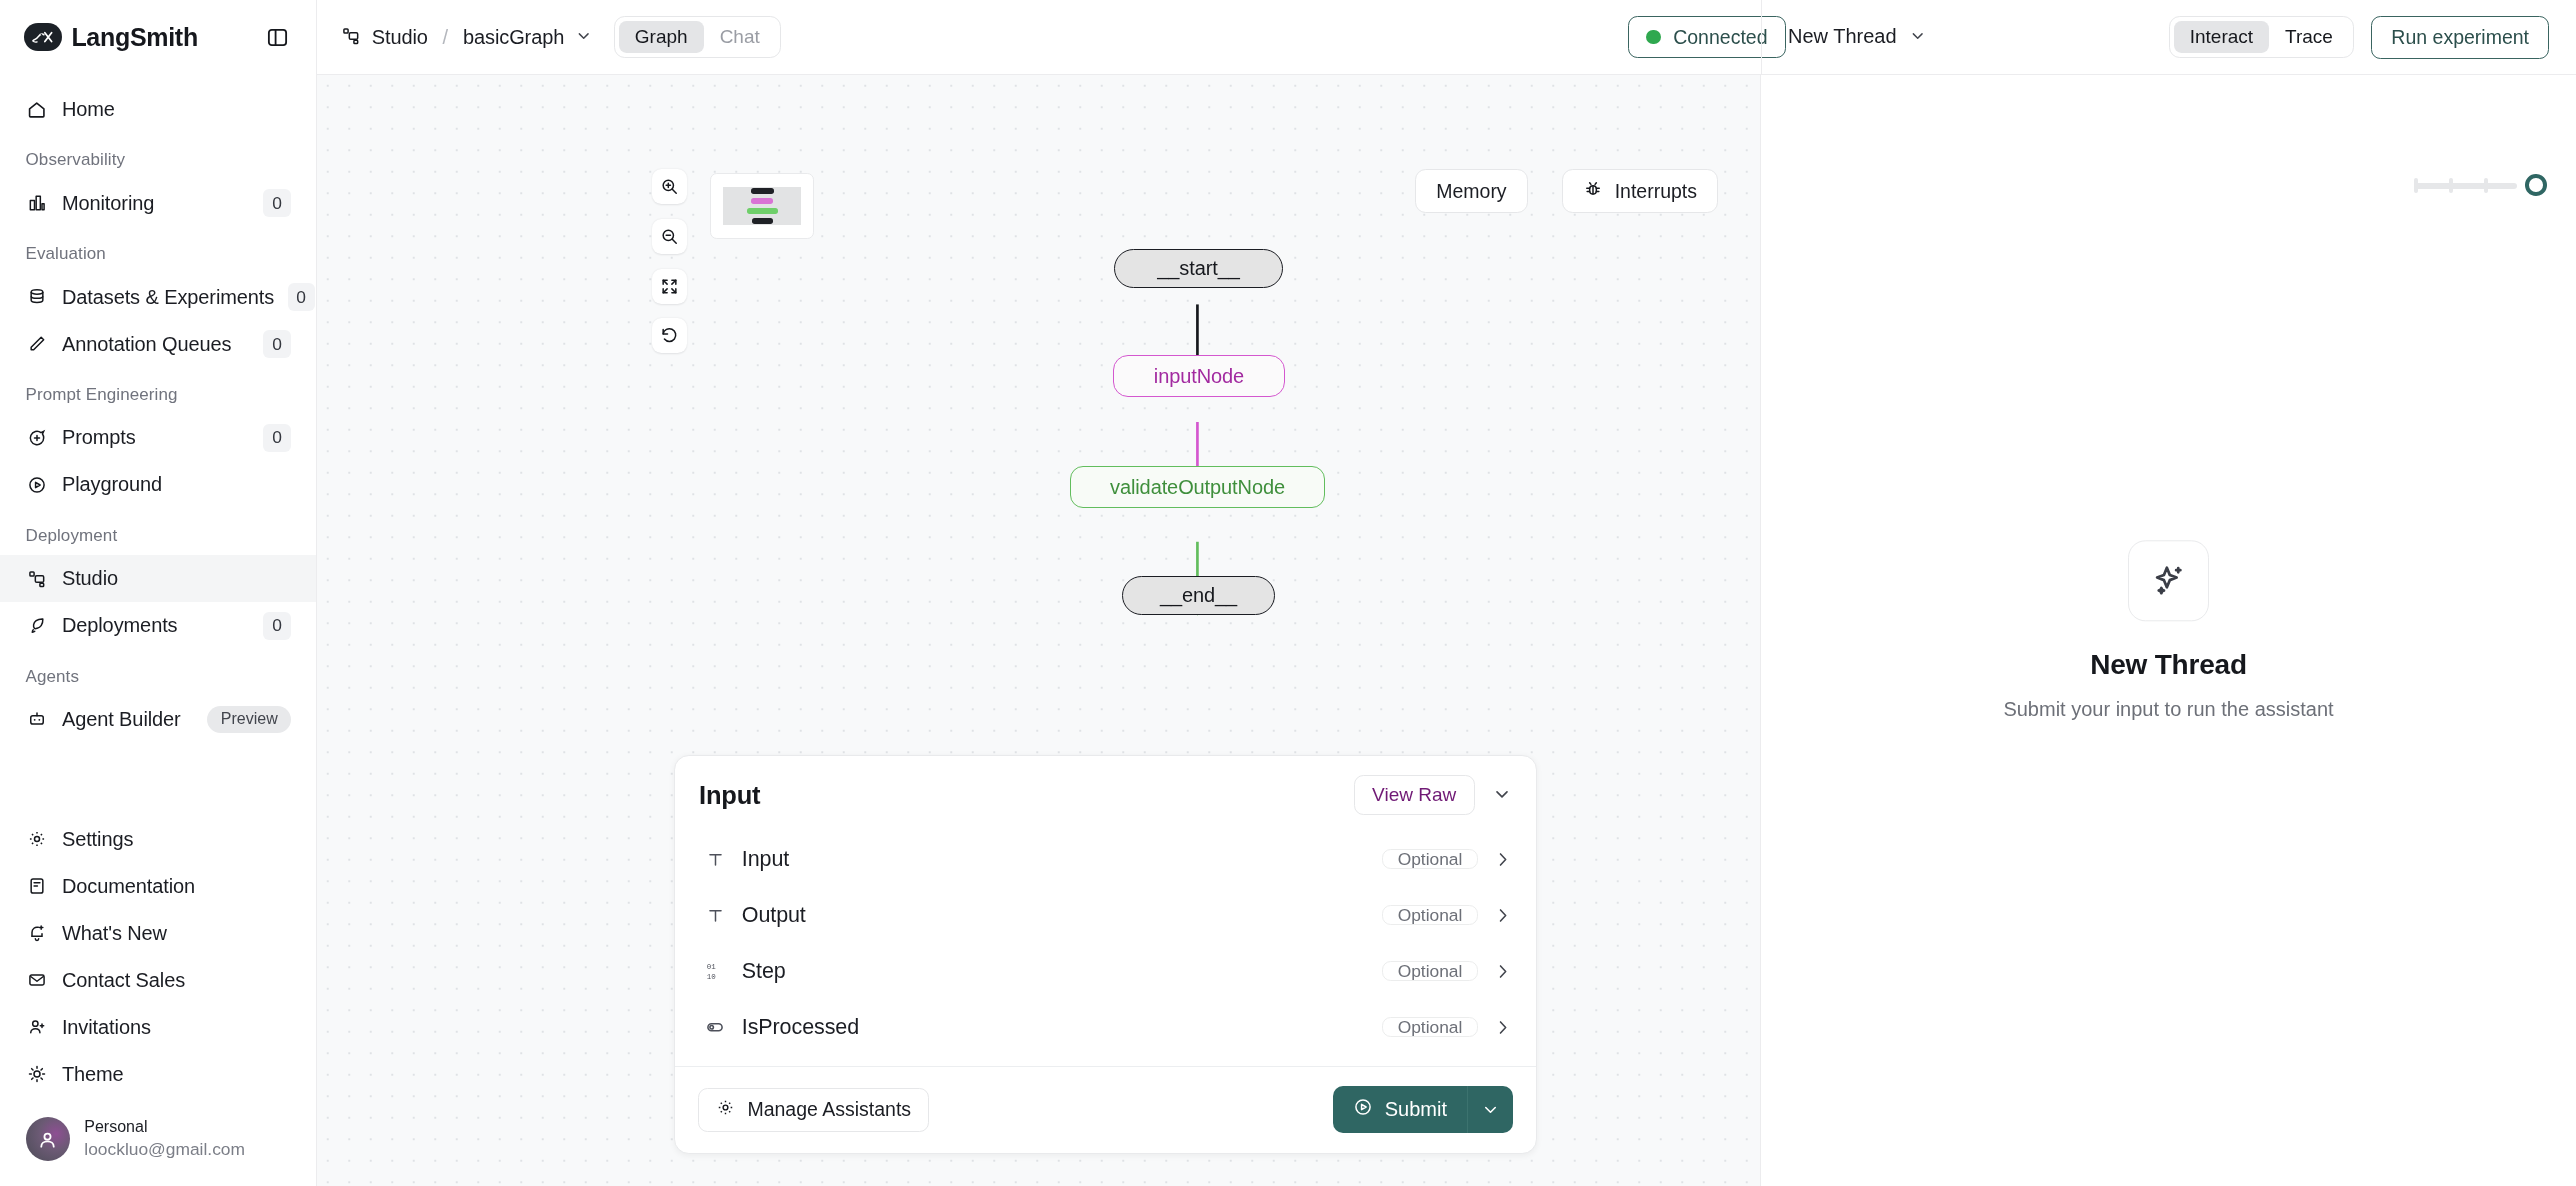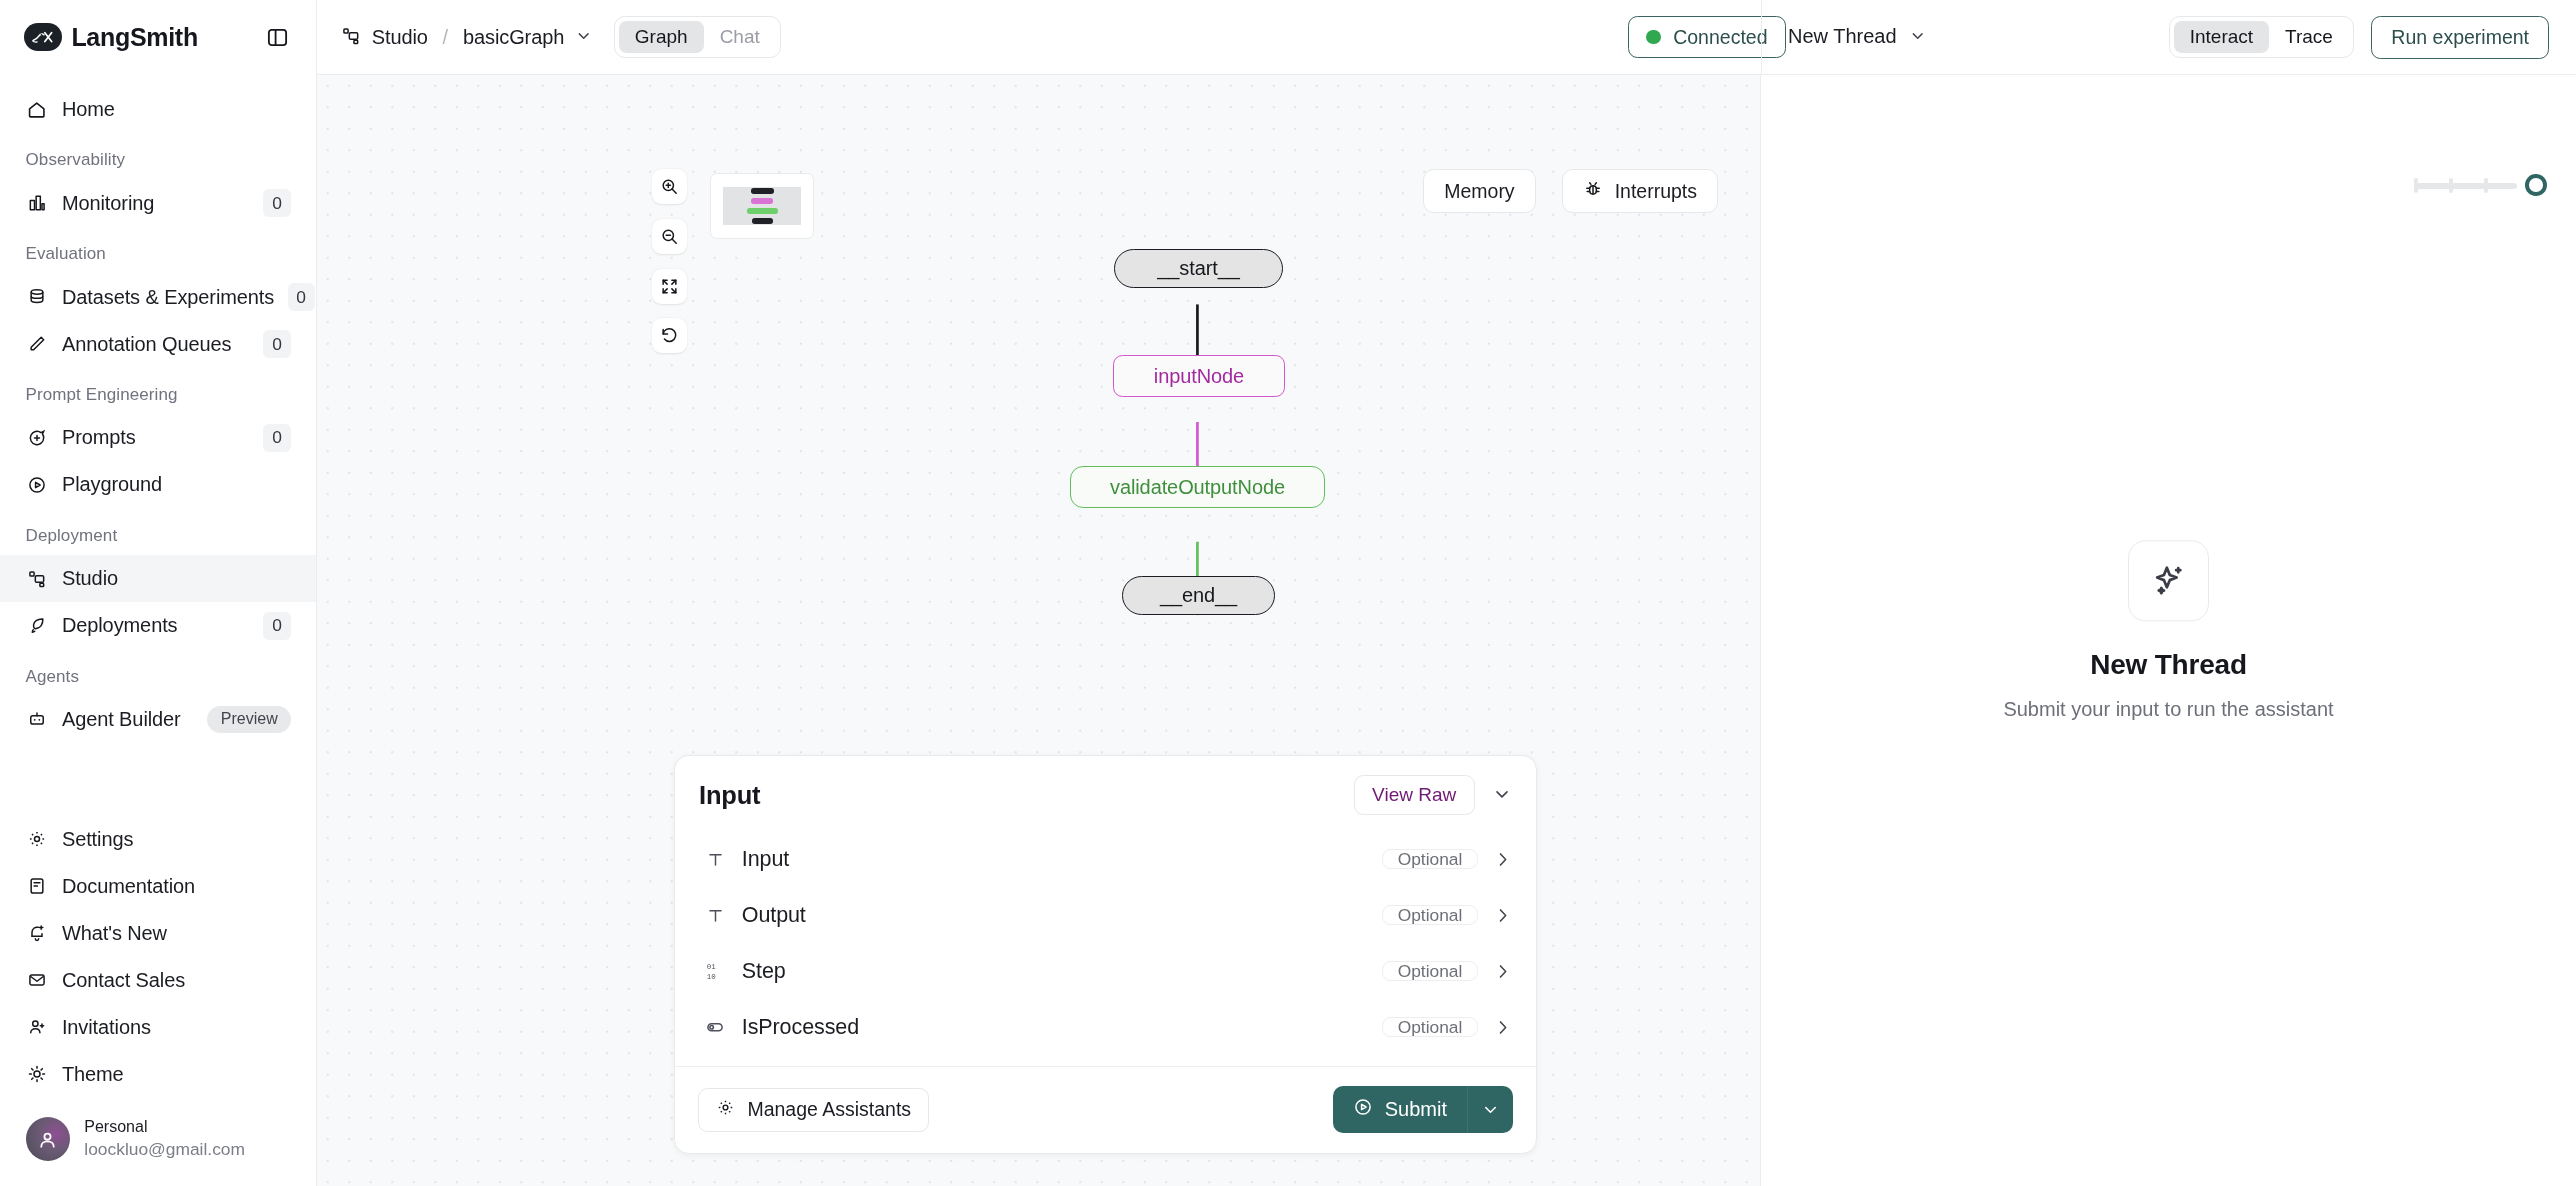--- a/index.html
+++ b/index.html
@@ -157,21 +157,21 @@
   .minimap-inner {
     position: absolute; left: 12px; top: 13.4px; right: 12px; bottom: 13.4px;
     background: #e2e3e4;
     display: flex; flex-direction: column; align-items: center;
     justify-content: center; gap: 4.7px;
   }
   .mm-bar { height: 5.4px; border-radius: 2.7px; }
 
   .graph-actions {
     position: absolute; right: 42px; top: 94px;
-    display: flex; gap: 26px; z-index: 6;
+    display: flex; gap: 34px; z-index: 6;
   }
   .gbtn {
     border: 1.3px solid #e6e7e9; border-radius: 10.7px; background: #ffffff;
     height: 44px; display: flex; align-items: center; gap: 12px;
     padding: 0 20px; font-size: 19.5px; color: #1b1d23; cursor: pointer;
   }
 
   .canvas { position: relative; flex: 1 1 auto; }
   .node {
     position: absolute; display: flex; align-items: center; justify-content: center;
@@ -602,21 +602,21 @@
               </marker>
             </defs>
             <line x1="1313" y1="318" x2="1313" y2="411" stroke="#16181d" stroke-width="4" marker-end="url(#ah-dark)"></line>
             <line x1="1313" y1="481" x2="1313" y2="575" stroke="#d457cf" stroke-width="4" marker-end="url(#ah-pink)"></line>
             <line x1="1313" y1="647" x2="1313" y2="740" stroke="#62bd5d" stroke-width="4" marker-end="url(#ah-green)"></line>
           </svg>
 
           <div class="node terminal" style="left:797px; top:174px; width:169px;">
             <span>__start__</span>
           </div>
-          <div class="node pink" style="left:796px; top:280px; width:172px;">
+          <div class="node pink" style="left:796px; top:280px; width:172px;border-radius:15px;">
             <span>inputNode</span>
           </div>
           <div class="node green" style="left:753px; top:391px; width:255px;">
             <span>validateOutputNode</span>
           </div>
           <div class="node terminal" style="left:805px; top:501px; width:153px;">
             <span>__end__</span>
           </div>
         </div>
 

